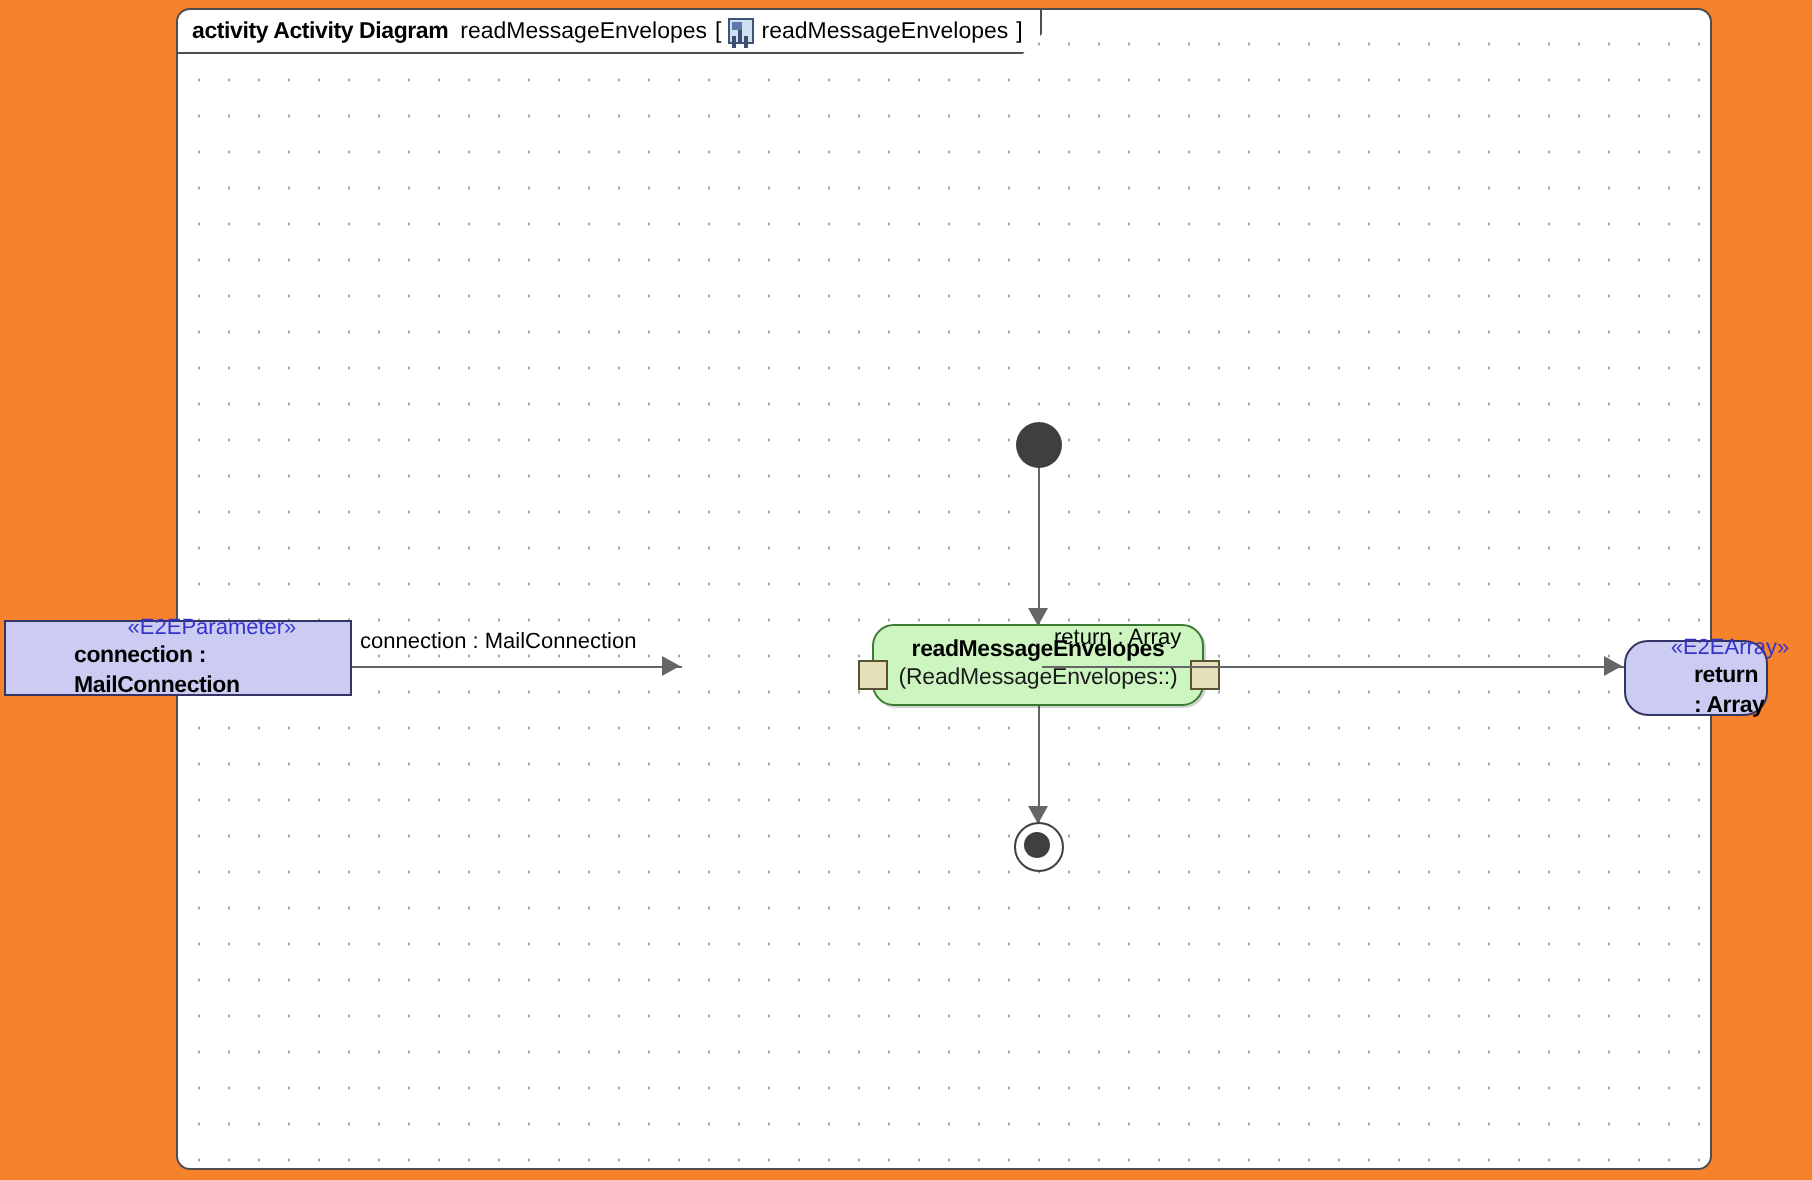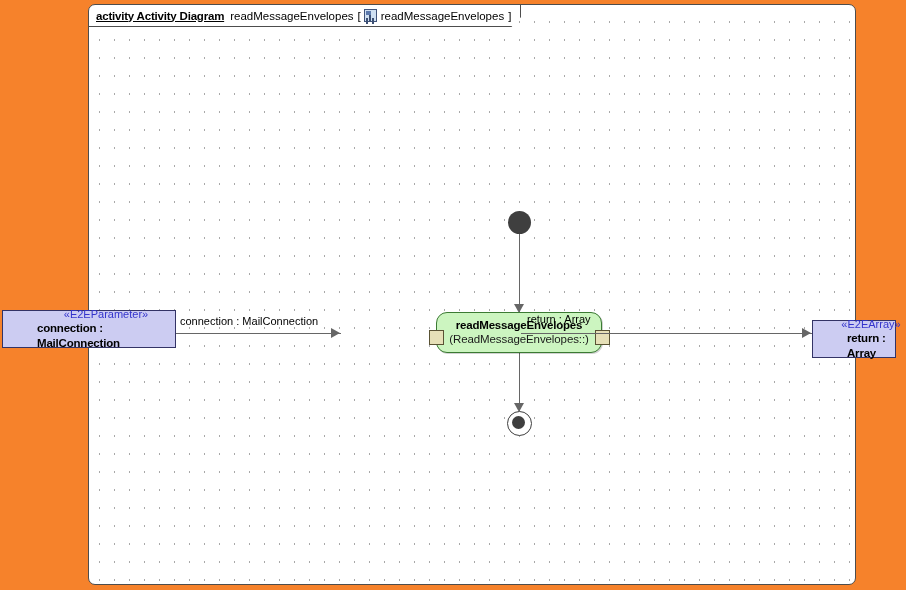--- a/index.html
+++ b/index.html
@@ -64,21 +64,20 @@
     align-items: center;
     white-space: nowrap;
     -webkit-clip-path: polygon(0 0, 100% 0, 100% 55%, calc(100% - 10px) 100%, 0 100%);
     clip-path: polygon(0 0, 100% 0, 100% 55%, calc(100% - 10px) 100%, 0 100%);
   }
   .fh-kind {
     font-size: 11.5px;
     font-weight: bold;
     color: #000;
     letter-spacing: -0.2px;
-    text-decoration: underline;
   }
   .fh-name {
     font-size: 11.5px;
     color: #000;
     margin-left: 6px;
   }
   .fh-br {
     font-size: 11.5px;
     color: #000;
     margin-left: 4px;
@@ -216,22 +215,23 @@
   }
   #obj-param {
     left: 2px;
     top: 310px;
     width: 174px;
     height: 38px;
   }
   #obj-array {
     left: 812px;
     top: 320px;
-    width: 84px;
+    width: 72px;
     height: 38px;
+    border-radius: 12px;
   }
 
   
   .edge {
     position: absolute;
     background: #666666;
   }
   .edge-v { width: 1.6px; }
   .edge-h { height: 1.2px; }
 

